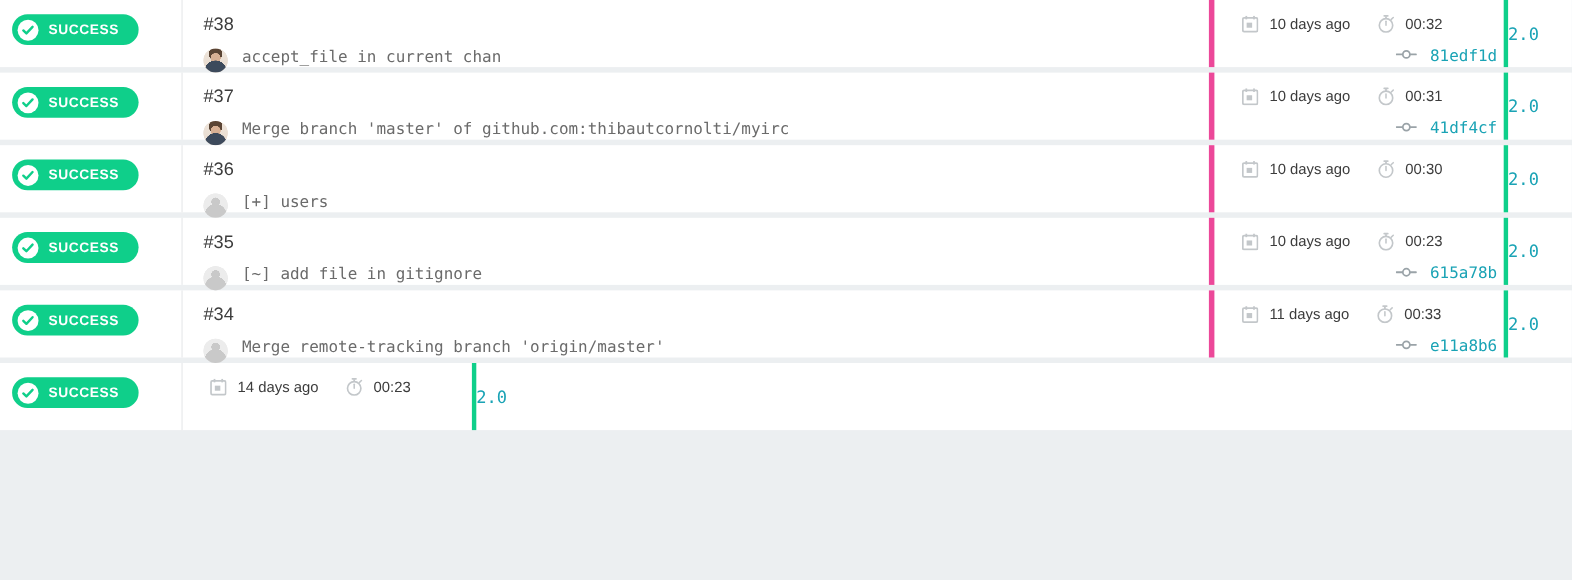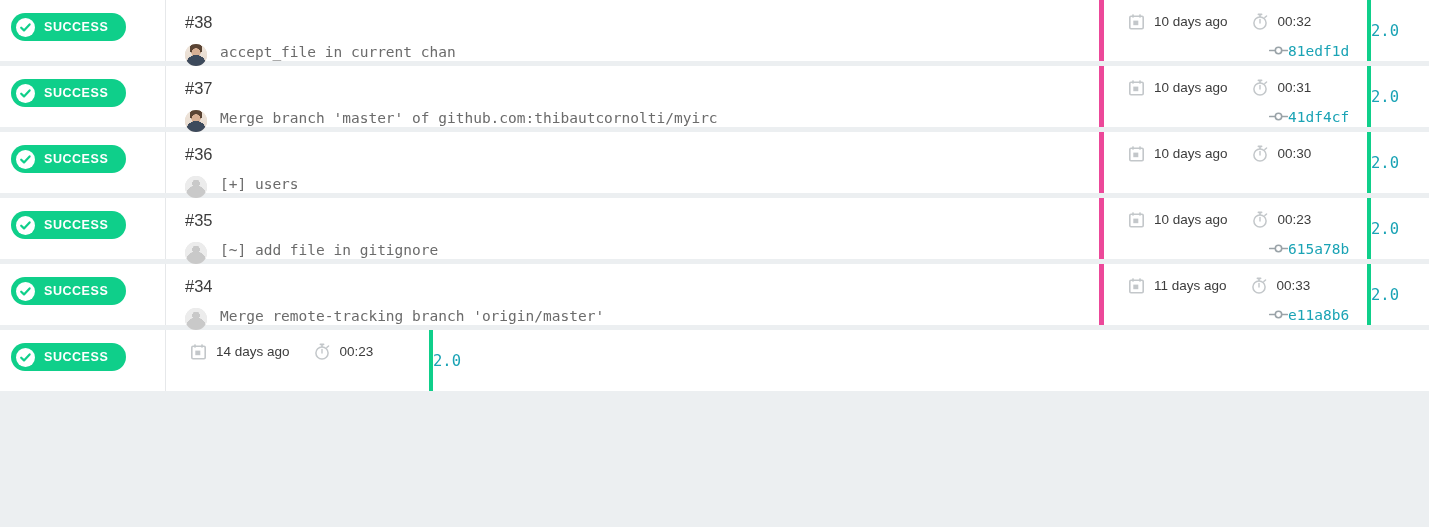--- a/index.html
+++ b/index.html
@@ -143,20 +143,21 @@
   .meta-text {
     font-size: 13.5px;
     color: #3c3c3c;
     white-space: nowrap;
   }
   .meta-item.duration { margin-left: 24px; }
   .meta-bottom {
     display: flex;
     align-items: center;
     padding-left: 141px;
+    gap: 12px;
   }
   .commit-hash {
     font-family: "DejaVu Sans Mono", "Liberation Mono", monospace;
     font-size: 14.5px;
     color: #1aa3b5;
     white-space: nowrap;
   }
 
   
   .col-version {

